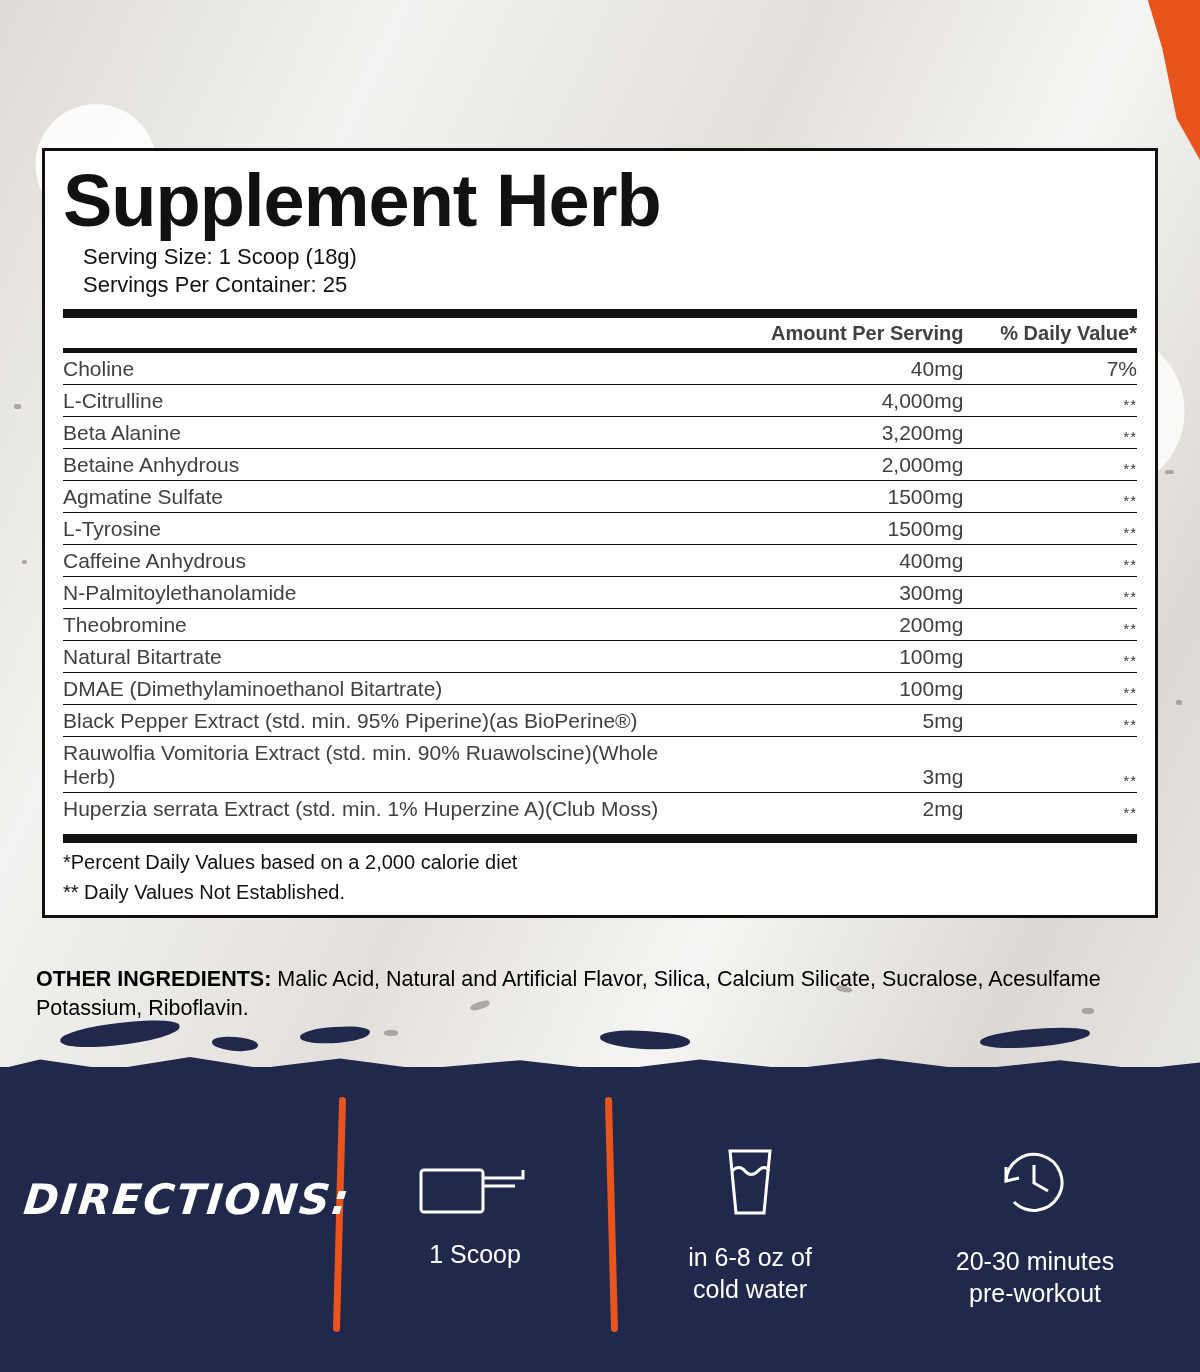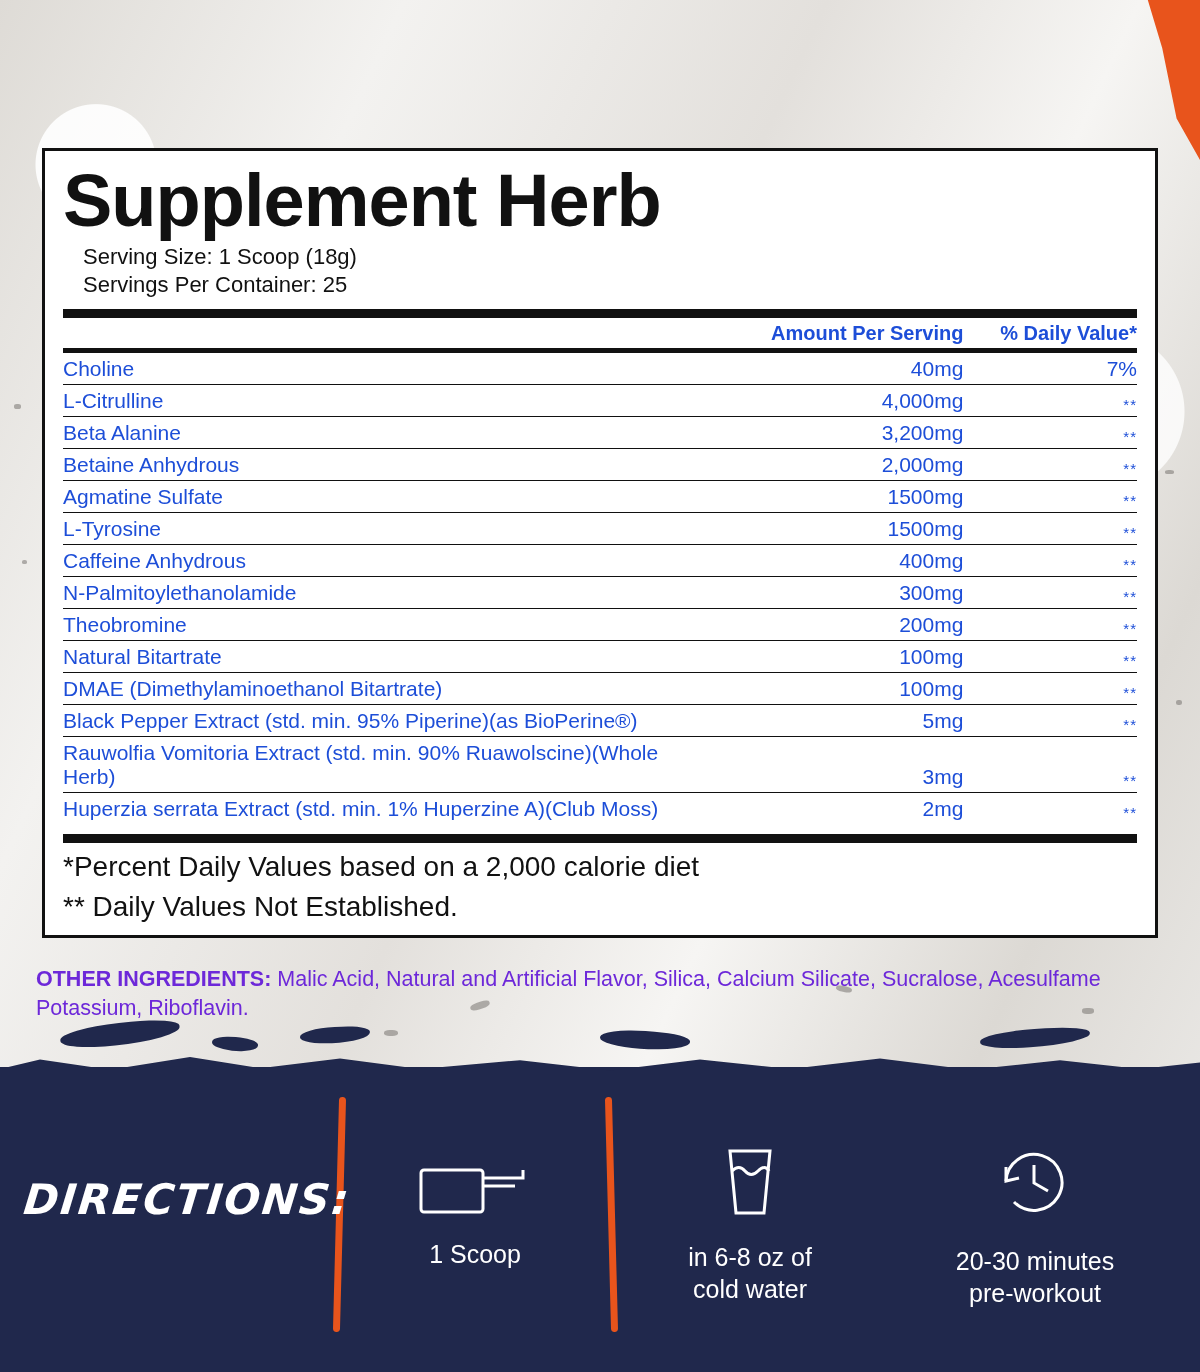--- a/index.html
+++ b/index.html
@@ -74,55 +74,55 @@
   }
   .rule-med {
     height: 5px;
     background: #111;
   }
 
   table.facts {
     width: 100%;
     border-collapse: collapse;
     font-size: 21px;
-    color: #1d4ed8;
+    color: #404040;
   }
   table.facts td {
     padding: 4px 0 3px 0;
     vertical-align: bottom;
   }
   .head-row td {
     font-weight: bold;
     font-size: 20px;
     padding-bottom: 6px;
     padding-top: 6px;
   }
   .col-name { text-align: left; width: 60%; }
   .col-amt { text-align: right; width: 27%; padding-right: 34px !important; }
   .col-dv  { text-align: right; width: 13%; }
   .row-line td { border-bottom: 1.5px solid #111; margin-top: 10px; }
   .dv-stars { font-size: 15px; vertical-align: top; letter-spacing: 1px; }
 
   .footnotes {
-    font-size: 28px;
+    font-size: 20px;
     color: #111;
     line-height: 1.3;
     padding-top: 6px;
     padding-bottom: 4px;
   }
 
   
   .other-ing {
     position: absolute;
     left: 36px;
     top: 965px;
     width: 1145px;
     font-size: 21.5px;
     line-height: 1.33;
-    color: #6d28d9;
+    color: #000000;
   }
   .other-ing b { font-weight: bold; }
 
   
   .navy {
     position: absolute;
     left: 0;
     right: 0;
     bottom: 0;
     height: 305px;

